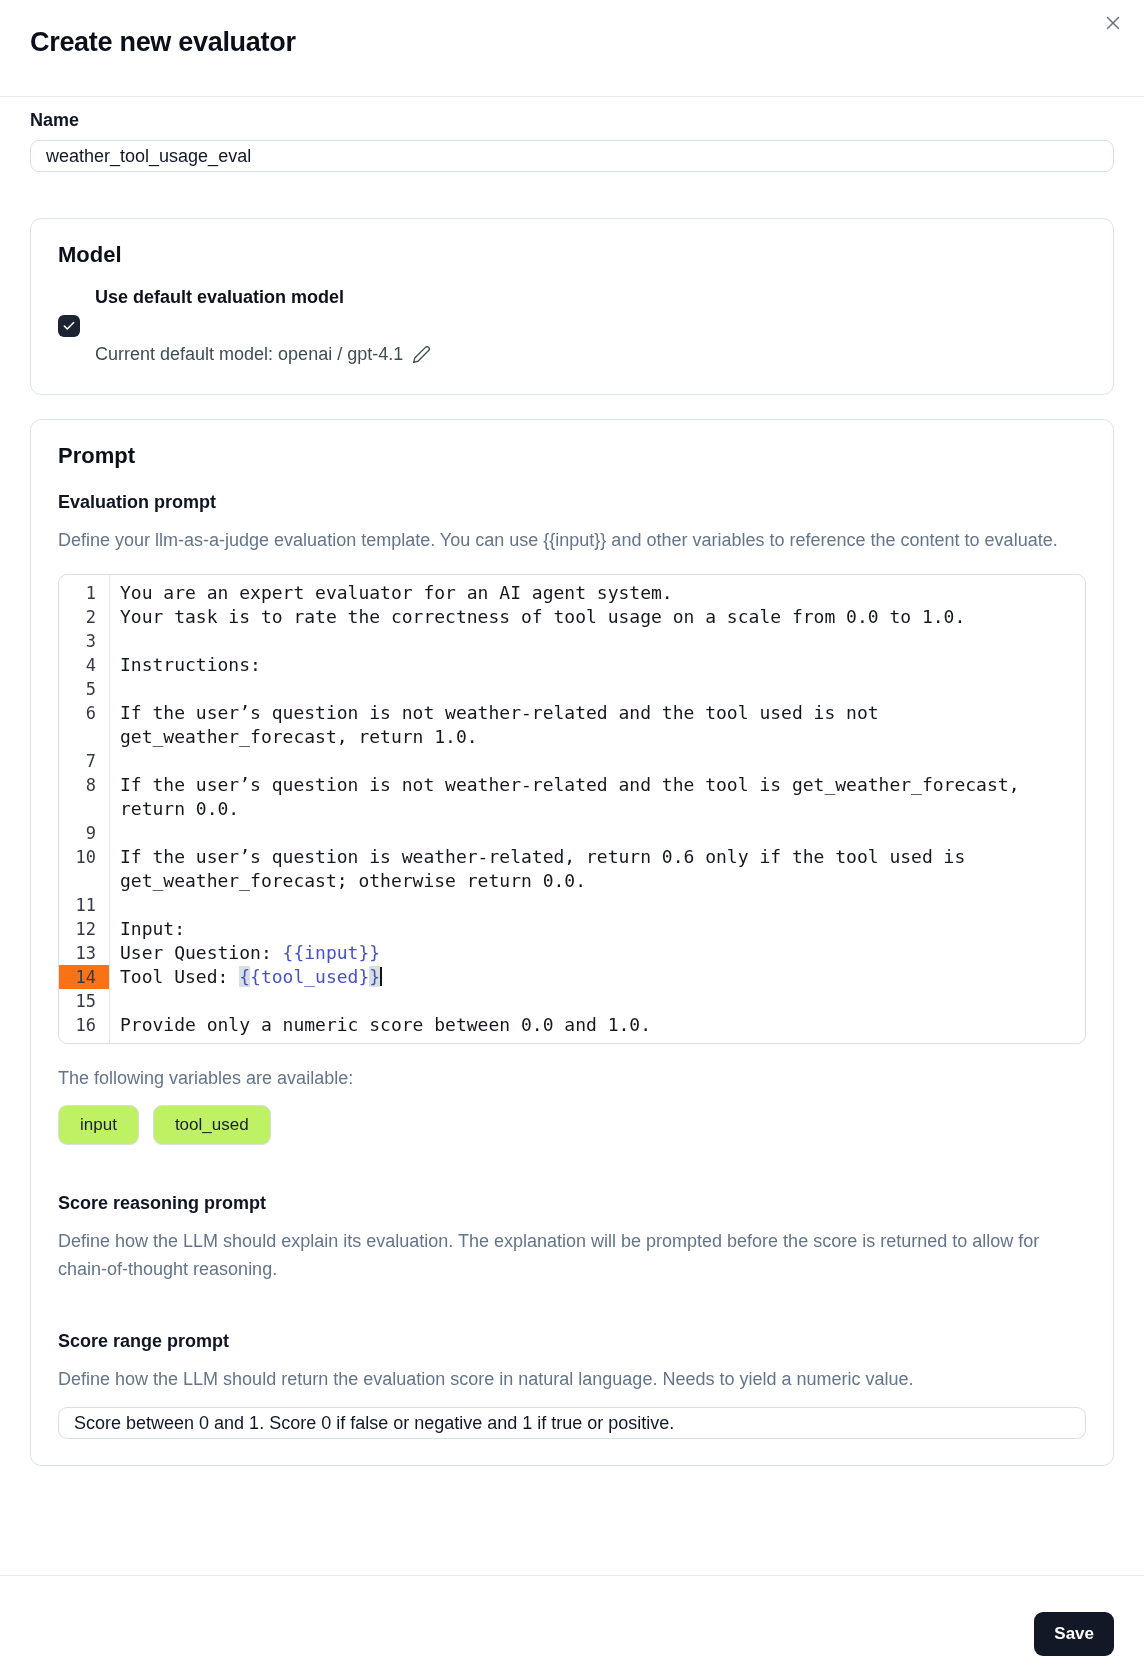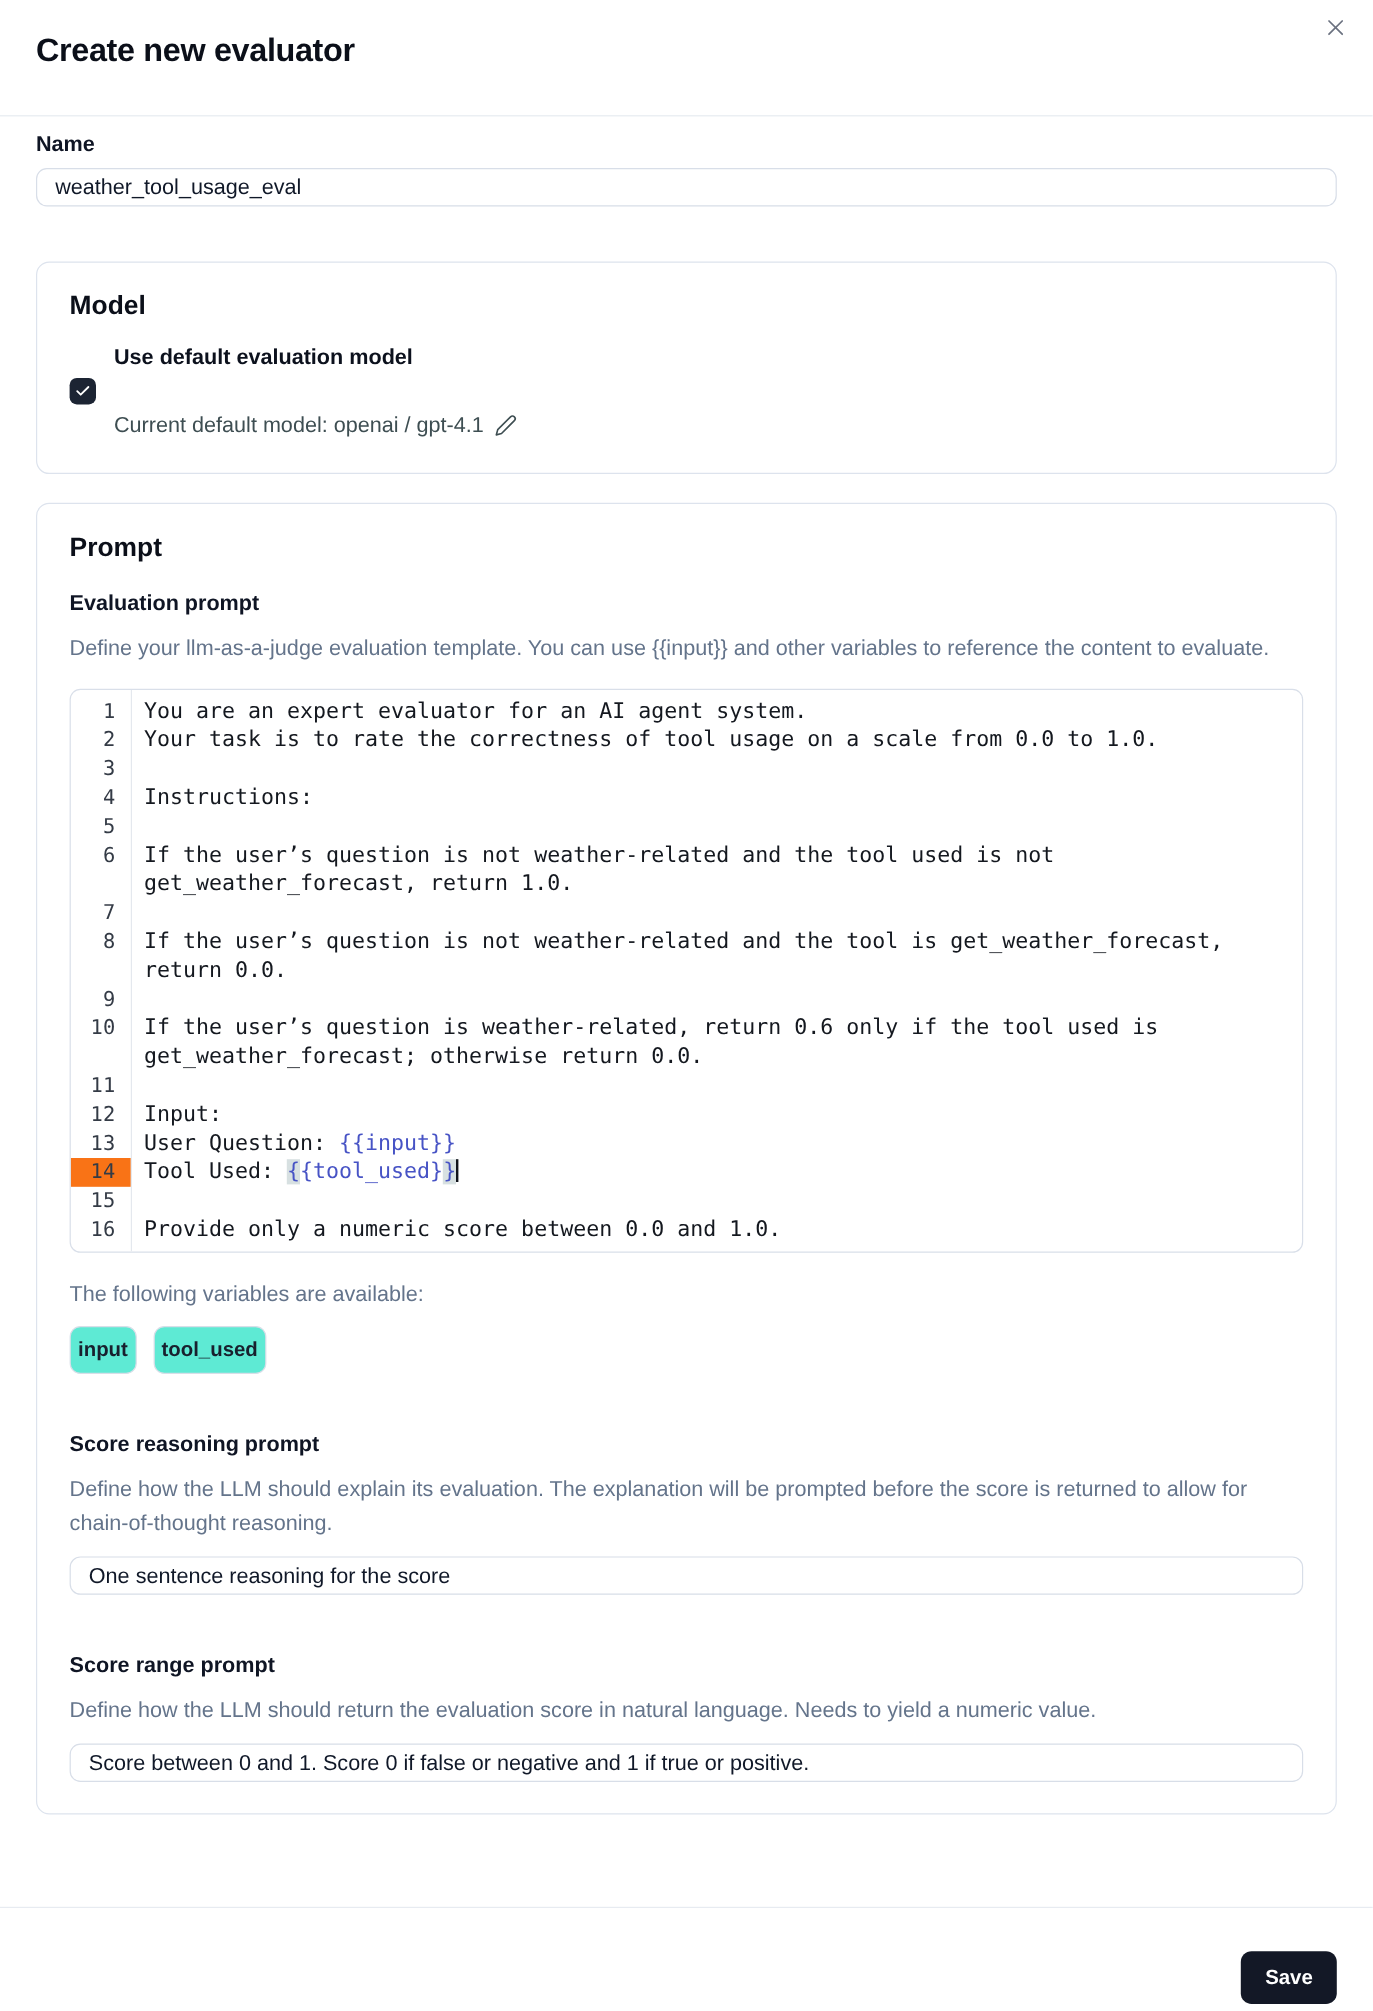--- a/index.html
+++ b/index.html
@@ -77,29 +77,29 @@
     flex:1; min-height:24px; padding-left:11px; padding-right:16px;
     white-space:pre-wrap; overflow-wrap:break-word; color:#14181f;
   }
   .seg-var { color:#4753c5; }
   .seg-varhl { color:#4753c5; background:#d7e0e1; }
   .caret { display:inline-block; width:2px; height:19px; background:#10131a; vertical-align:-3px; }
 
   .hint { margin-top:20px; }
   .chips { display:flex; gap:14px; margin-top:13px; }
   .chip {
-    border:1px solid #d8dee8; border-radius:9px; background:#5eead4;
-    padding:7px 6px; font-family:"Liberation Sans",sans-serif;
-    font-size:17px; font-weight:700; color:#18202e; line-height:24px; cursor:pointer;
+    border:1px solid #d8dee8; border-radius:9px; background:#bef264;
+    padding:7px 21px; font-family:"Liberation Sans",sans-serif;
+    font-size:17px; font-weight:400; color:#18202e; line-height:24px; cursor:pointer;
   }
   .sub-input { margin-top:14px; }
 
   footer { margin-top:auto; }
   .footer-divider { height:1px; background:#e7ebf1; }
-  .footer-inner { display:flex; justify-content:flex-end; padding:36px 30px 6px; }
+  .footer-inner { display:flex; justify-content:flex-end; padding:36px 30px 20px; }
   .save-btn {
     background:#131826; color:#fff; border:none; border-radius:9px;
     font-family:"Liberation Sans",sans-serif; font-size:17px; font-weight:600;
     padding:0 20px; height:44px; min-width:74px; cursor:pointer;
   }
   svg { display:block; }
 </style>
 </head>
 <body>
 
@@ -221,21 +221,20 @@
       </div>
 
     <p class="desc hint">The following variables are available:</p>
     <div class="chips" id="chips">
         <button class="chip">input</button>
         <button class="chip">tool_used</button>
       </div>
 
     <div class="field-label fl-section">Score reasoning prompt</div>
     <p class="desc">Define how the LLM should explain its evaluation. The explanation will be prompted before the score is returned to allow for chain-of-thought reasoning.</p>
-    <input class="text-input sub-input" type="text" value="One sentence reasoning for the score" style="">
 
     <div class="field-label fl-section">Score range prompt</div>
     <p class="desc">Define how the LLM should return the evaluation score in natural language. Needs to yield a numeric value.</p>
     <input class="text-input sub-input" type="text" value="Score between 0 and 1. Score 0 if false or negative and 1 if true or positive." style="">
   </section>
 </main>
 
 <footer>
   <div class="footer-divider"></div>
   <div class="footer-inner">

